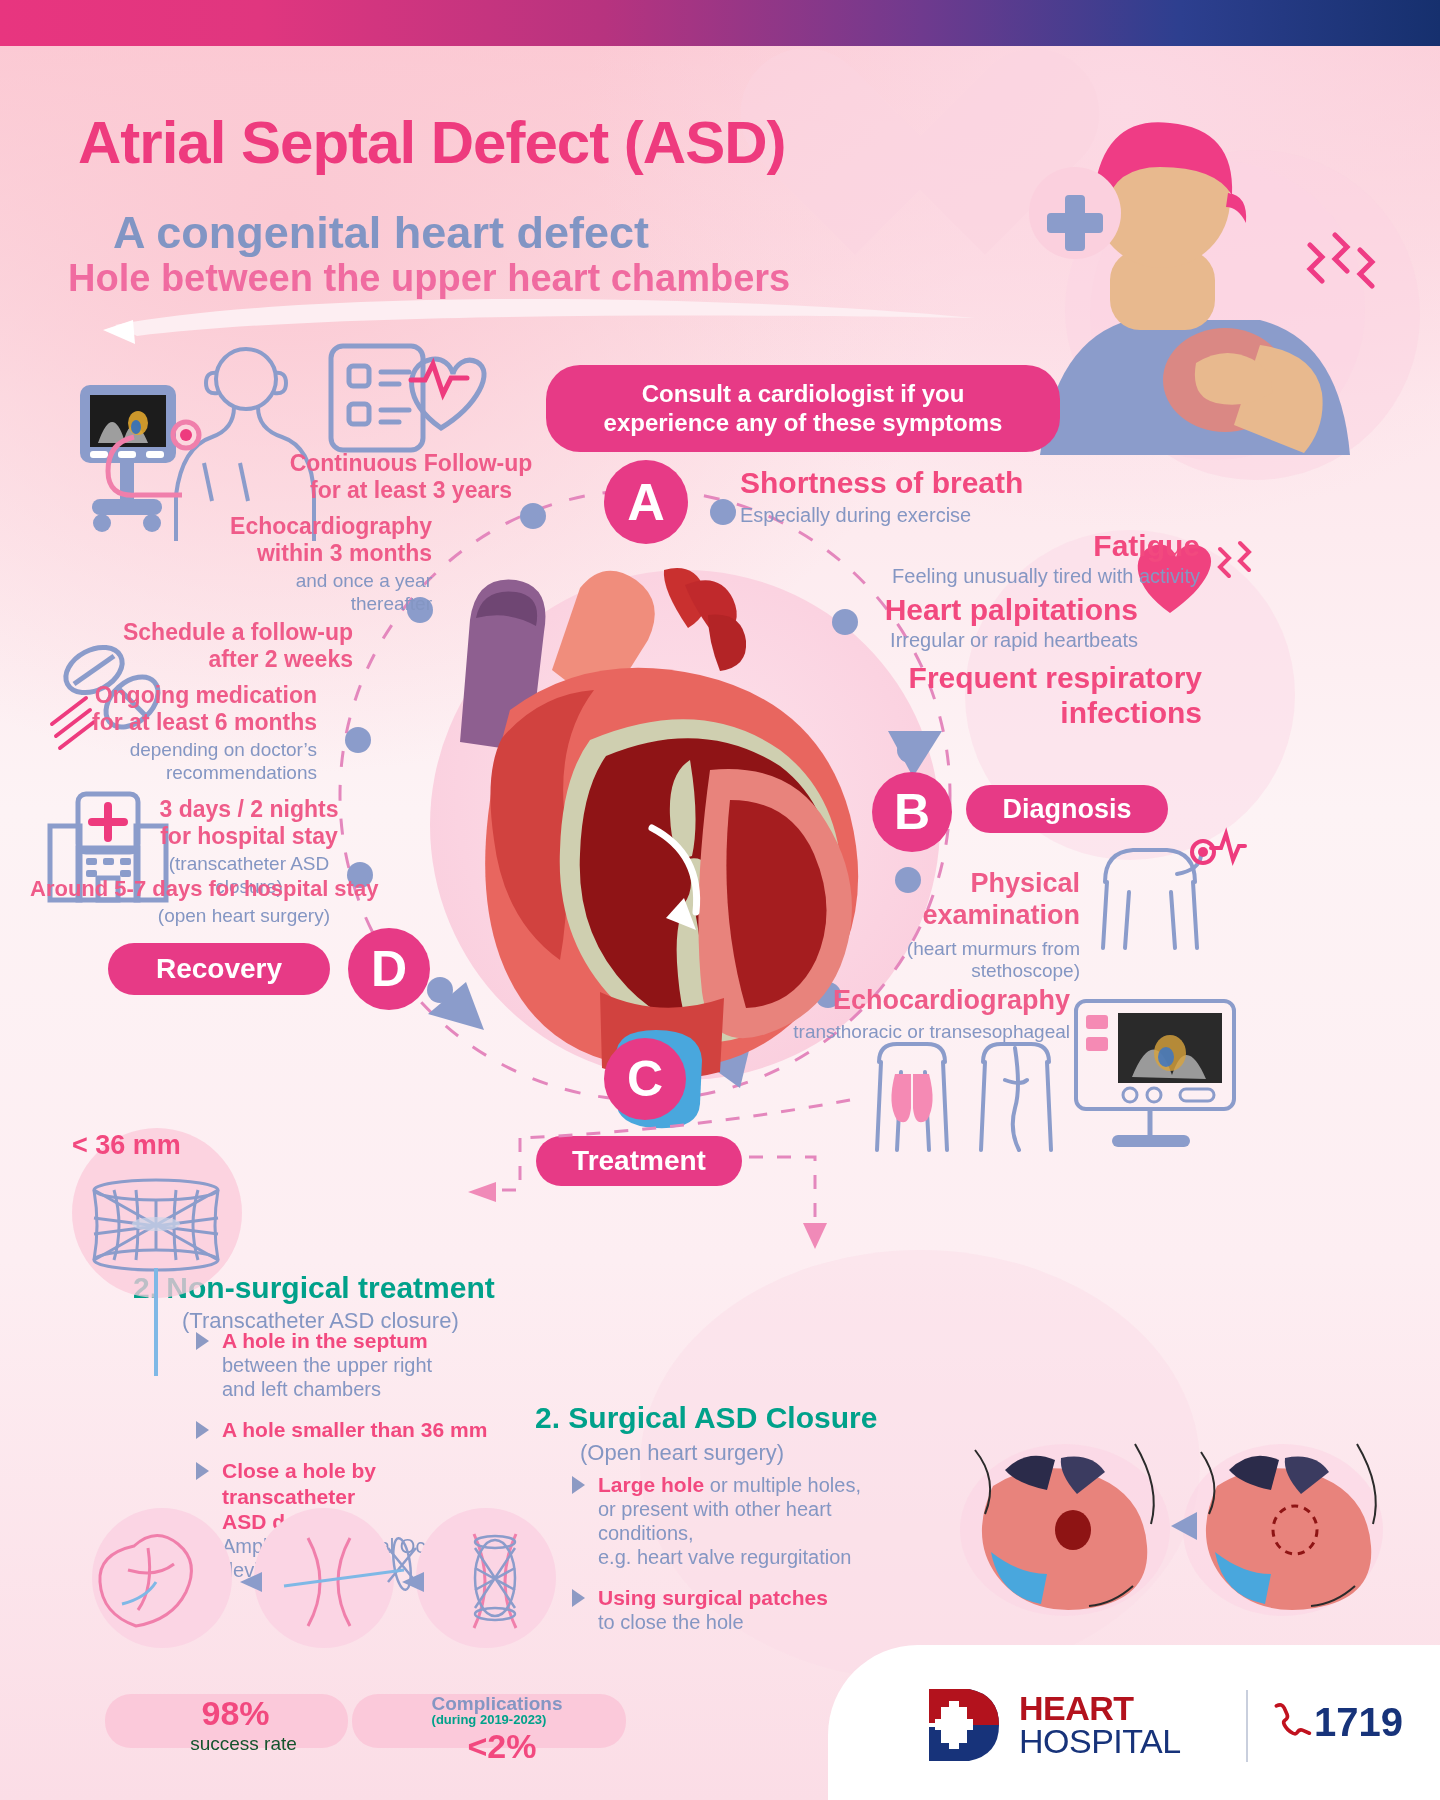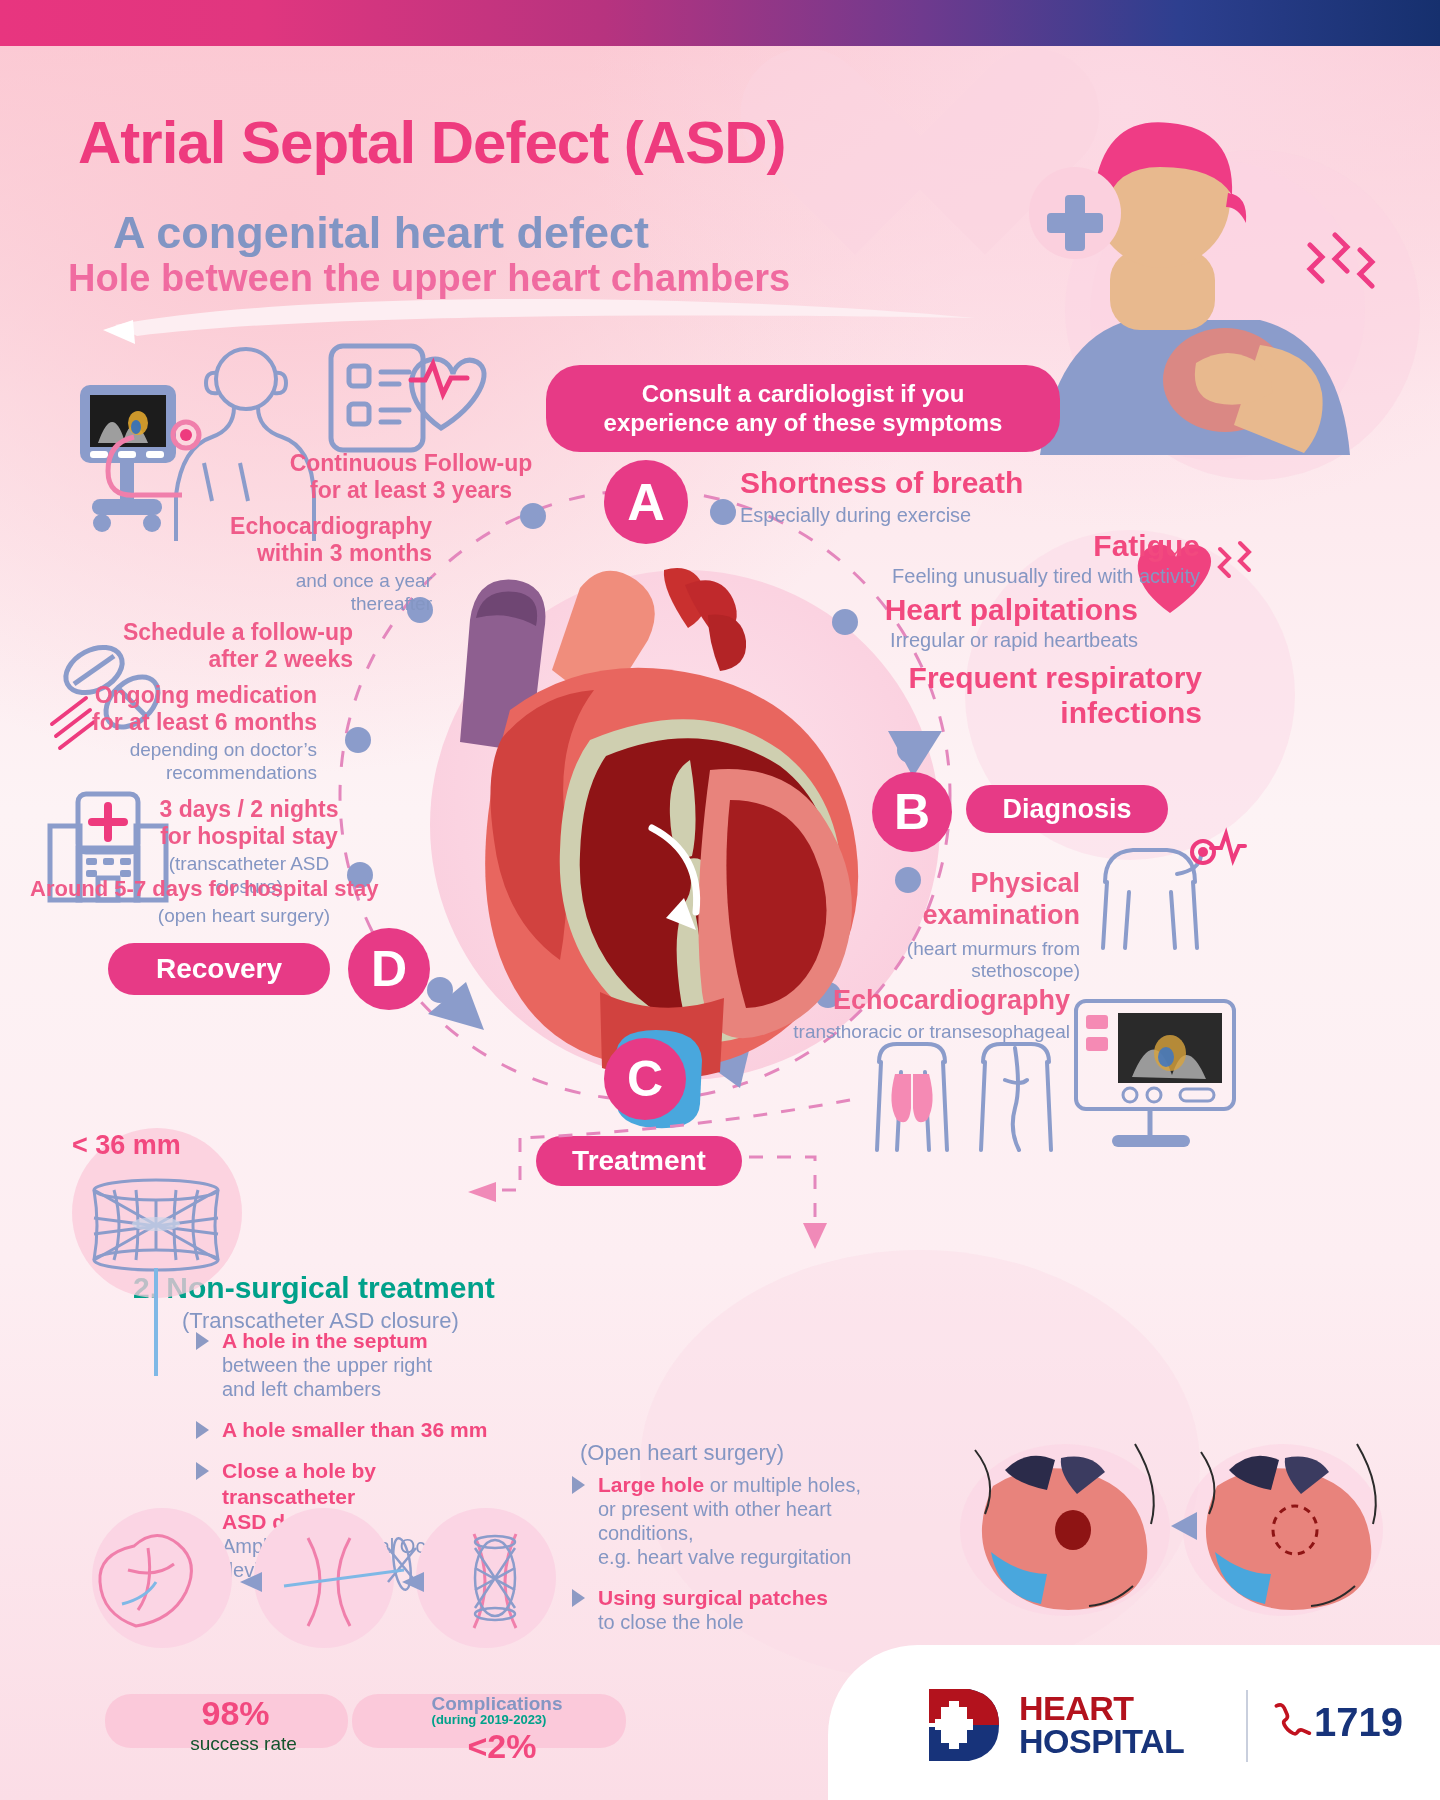--- a/index.html
+++ b/index.html
@@ -82,21 +82,21 @@
   .cmpl{color:#8496c3;font-size:19px;line-height:1.02;font-weight:bold;}
   .cmpl small{font-size:13px;color:#00a18a;display:block;}
 
   
   .footer{position:absolute;left:828px;top:1645px;width:612px;height:155px;background:#fff;
      border-radius:90px 0 0 0;}
   .logo{position:absolute;left:925px;top:1685px;display:flex;align-items:center;gap:14px;}
   .logomark{width:80px;height:80px;position:relative;}
   .logotxt{line-height:.96;}
   .logotxt .l1{color:#b3121d;font-size:34px;font-weight:bold;letter-spacing:-.5px;}
-  .logotxt .l2{color:#17337a;font-size:34px;font-weight:bold;letter-spacing:-.5px;}
+  .logotxt .l2{color:#17337a;font-size:34px;font-weight:normal;letter-spacing:-.5px;}
   .divider{position:absolute;left:1246px;top:1690px;width:2px;height:72px;background:#c9cfdd;}
   .phone{position:absolute;left:1272px;top:1700px;display:flex;align-items:center;gap:8px;}
   .phone .num{color:#17337a;font-size:40px;font-weight:bold;}
 
   svg{display:block;overflow:visible;}
 </style>
 </head>
 <body>
 
 <div class="page">
@@ -470,20 +470,23 @@
         <path d="M424 26 q -22 48 0 94"></path>
     </g>
     <g stroke="#8b9ccb" stroke-width="2.5" fill="none">
       <ellipse cx="403" cy="70" rx="20" ry="38"></ellipse>
       <path d="M383 40 l 40 60 M423 40 l -40 60 M383 60 l 40 22 M423 60 l -40 22"></path>
       <ellipse cx="403" cy="34" rx="20" ry="6"></ellipse>
         <ellipse cx="403" cy="106" rx="20" ry="6"></ellipse>
     </g>
   </svg>
 
+  <div class="tx" style="left:535px;top:1400px;">
+    <div class="teal" style="font-size:30px;">2. Surgical ASD Closure</div>
+  </div>
   <div class="tx" style="left:580px;top:1440px;">
     <div class="sub-blue" style="font-size:22px;">(Open heart surgery)</div>
   </div>
   <div class="bullets" style="left:572px;top:1472px;width:340px;">
     <div class="bullet">
       <span class="tri"></span>
       <div><span class="b-title">Large hole</span><span class="b-sub"> or multiple holes,</span></div>
       <div class="b-sub">or present with other heart conditions,</div>
       <div class="b-sub">e.g. heart valve regurgitation</div>
     </div>

